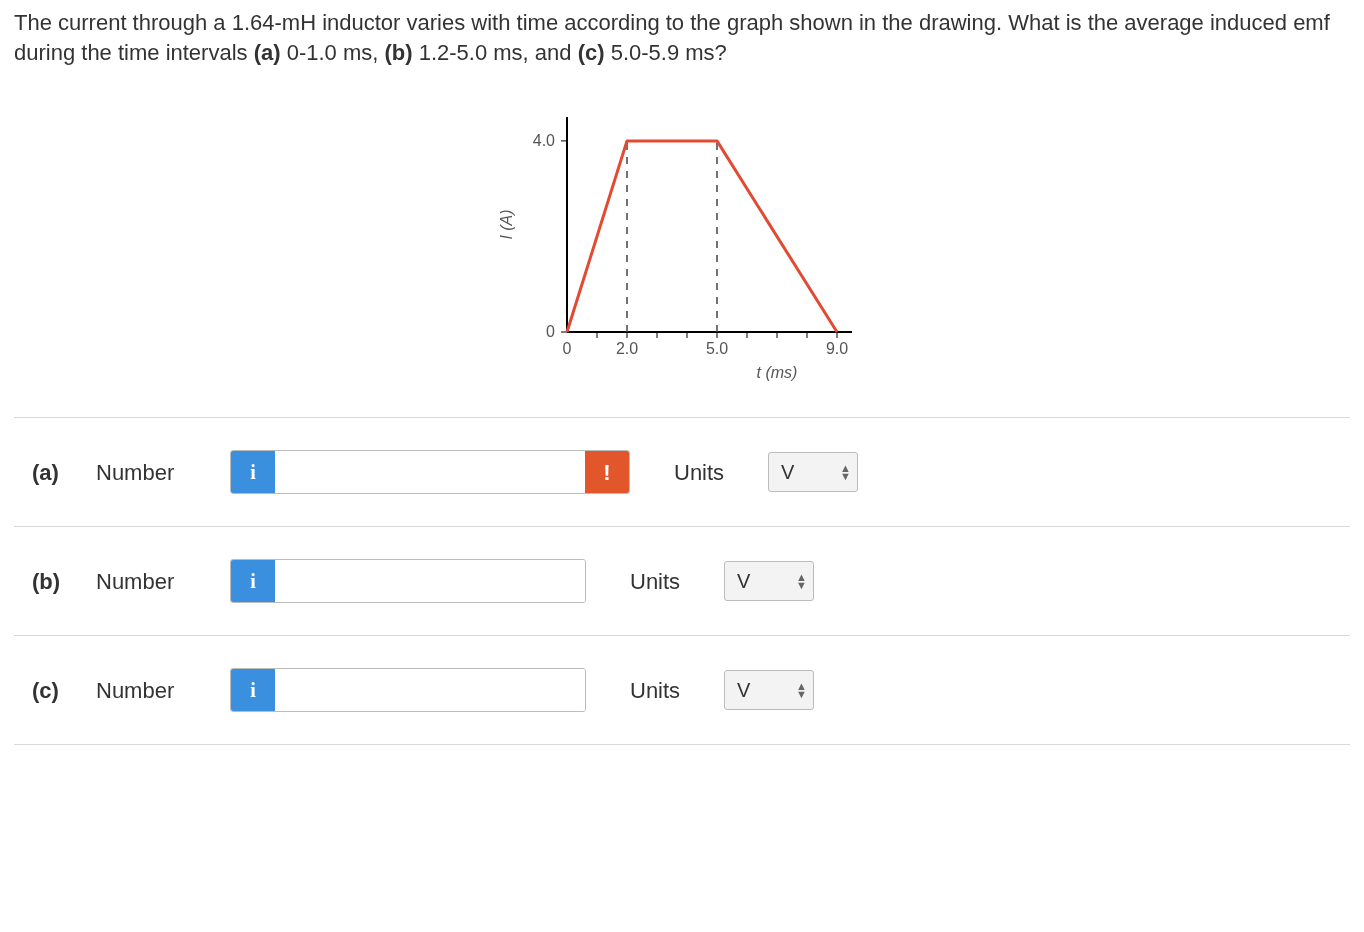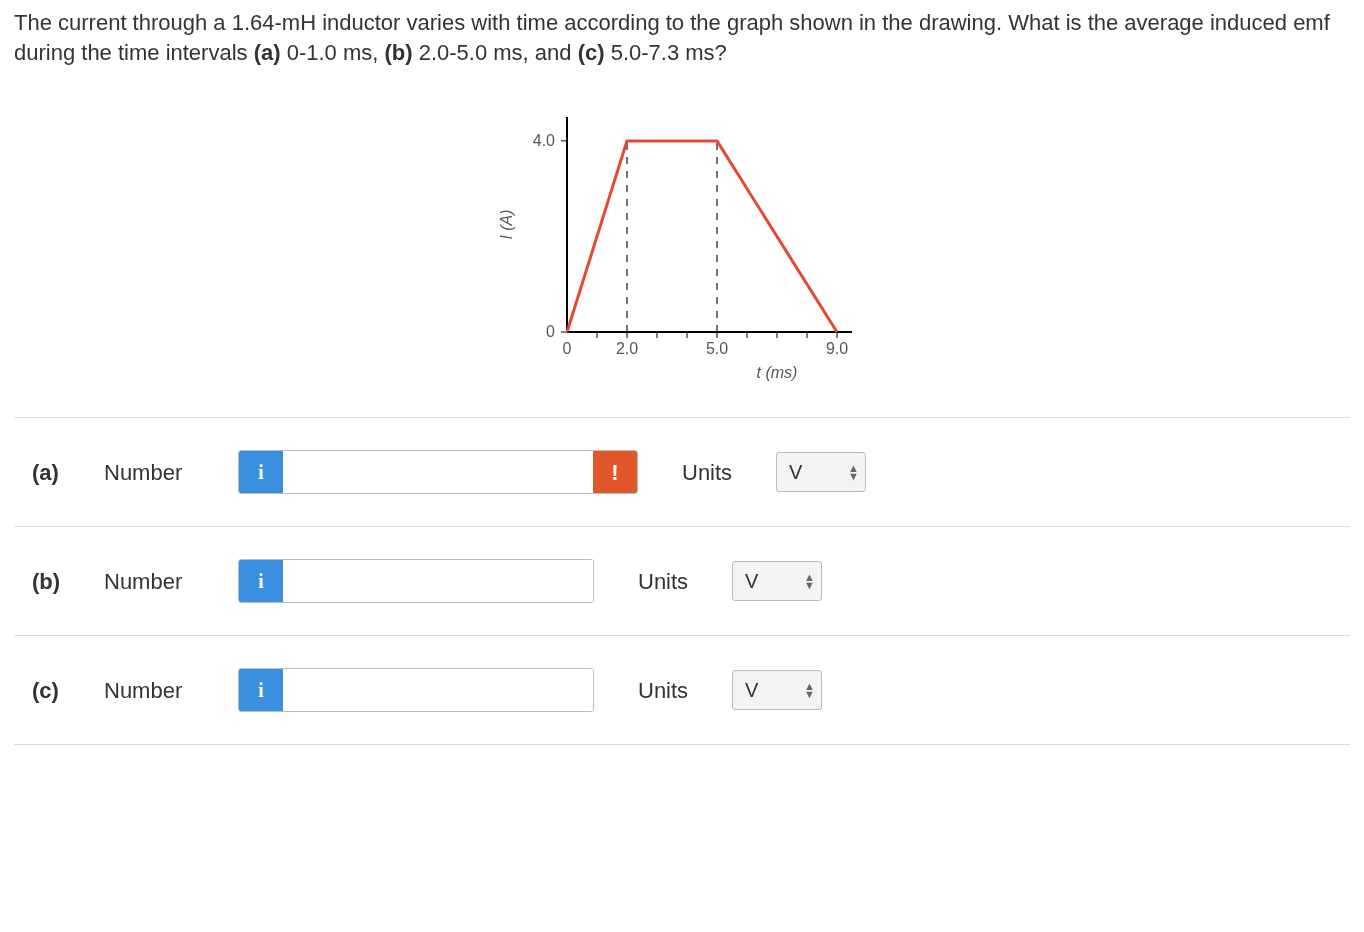--- a/index.html
+++ b/index.html
@@ -17,21 +17,21 @@
   .chart-wrap { display: flex; justify-content: center; margin: 20px 0 30px; }
   .chart-box { position: relative; width: 400px; height: 300px; }
   .sections { border-top: 1px solid #d9d9d9; }
   .answer-row {
     display: flex; align-items: center;
     border-bottom: 1px solid #d9d9d9;
     padding: 32px 18px;
     gap: 24px;
   }
   .answer-row .part { font-weight: 700; min-width: 40px; }
-  .answer-row .number-label { min-width: 110px; margin-left: 8px; }
+  .answer-row .number-label { min-width: 110px; }
   .input-group {
     display: flex; align-items: stretch;
     border: 1px solid #bbb; border-radius: 3px; overflow: hidden;
     height: 44px;
   }
   .input-group .i-badge {
     width: 44px; background: #3a8fde;
     display: flex; align-items: center; justify-content: center;
     color: #fff; font-weight: 700; font-family: Georgia, serif; font-size: 20px;
   }
@@ -56,21 +56,21 @@
   .unit-select .unit-val { font-size: 20px; }
   .unit-select .arrows {
     display: flex; flex-direction: column; line-height: 8px;
     font-size: 11px; color: #666; margin-left: 10px;
   }
 </style>
 </head>
 <body>
 
 <div class="question-text">
-  <span>The current through a 1.64-mH inductor varies with time according to the graph shown in the drawing. What is the average induced emf during the time intervals </span><b>(a)</b><span> 0-1.0 ms, </span><b>(b)</b><span> 2.0-5.0 ms, and </span><b>(c)</b><span> 5.0-7.3 ms?</span>
+  <span>The current through a 1.64-mH inductor varies with time according to the graph shown in the drawing. What is the average induced emf during the time intervals </span><b>(a)</b><span> 0-1.0 ms, </span><b>(b)</b><span> 1.2-5.0 ms, and </span><b>(c)</b><span> 5.0-5.9 ms?</span>
 </div>
 
 <div class="chart-wrap">
   <div class="chart-box">
     <svg id="chart-svg" width="400" height="300" viewBox="0 0 400 300">
         <line x1="85" y1="245" x2="85" y2="30" stroke="#000" stroke-width="2"></line>
         <line x1="85" y1="245" x2="370" y2="245" stroke="#000" stroke-width="2"></line>
         <line x1="115" y1="245" x2="115" y2="251" stroke="#000" stroke-width="1"></line>
         <line x1="145" y1="245" x2="145" y2="251" stroke="#000" stroke-width="1"></line>
         <line x1="175" y1="245" x2="175" y2="251" stroke="#000" stroke-width="1"></line>

